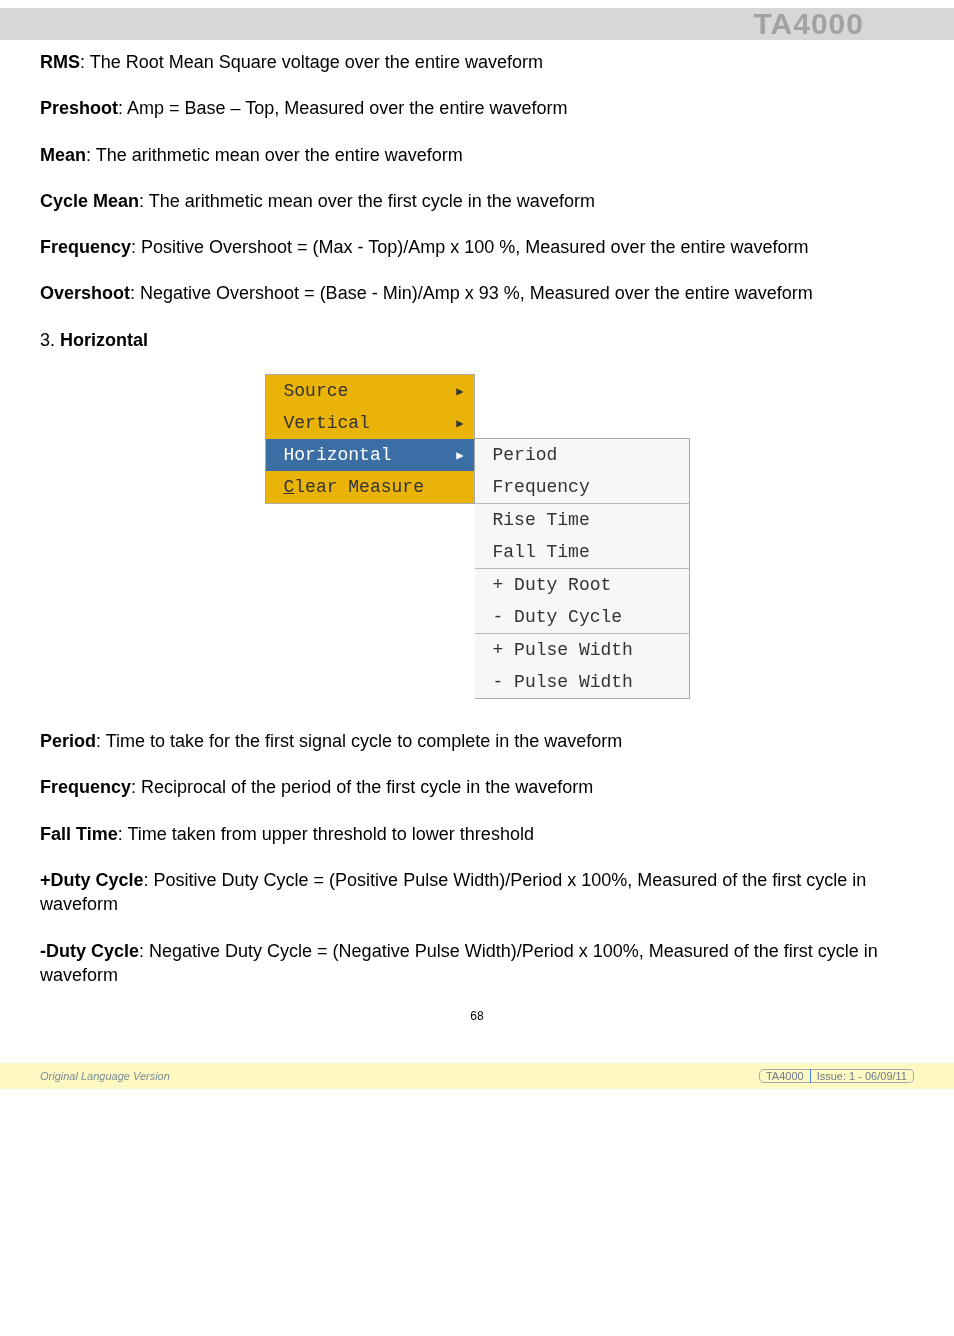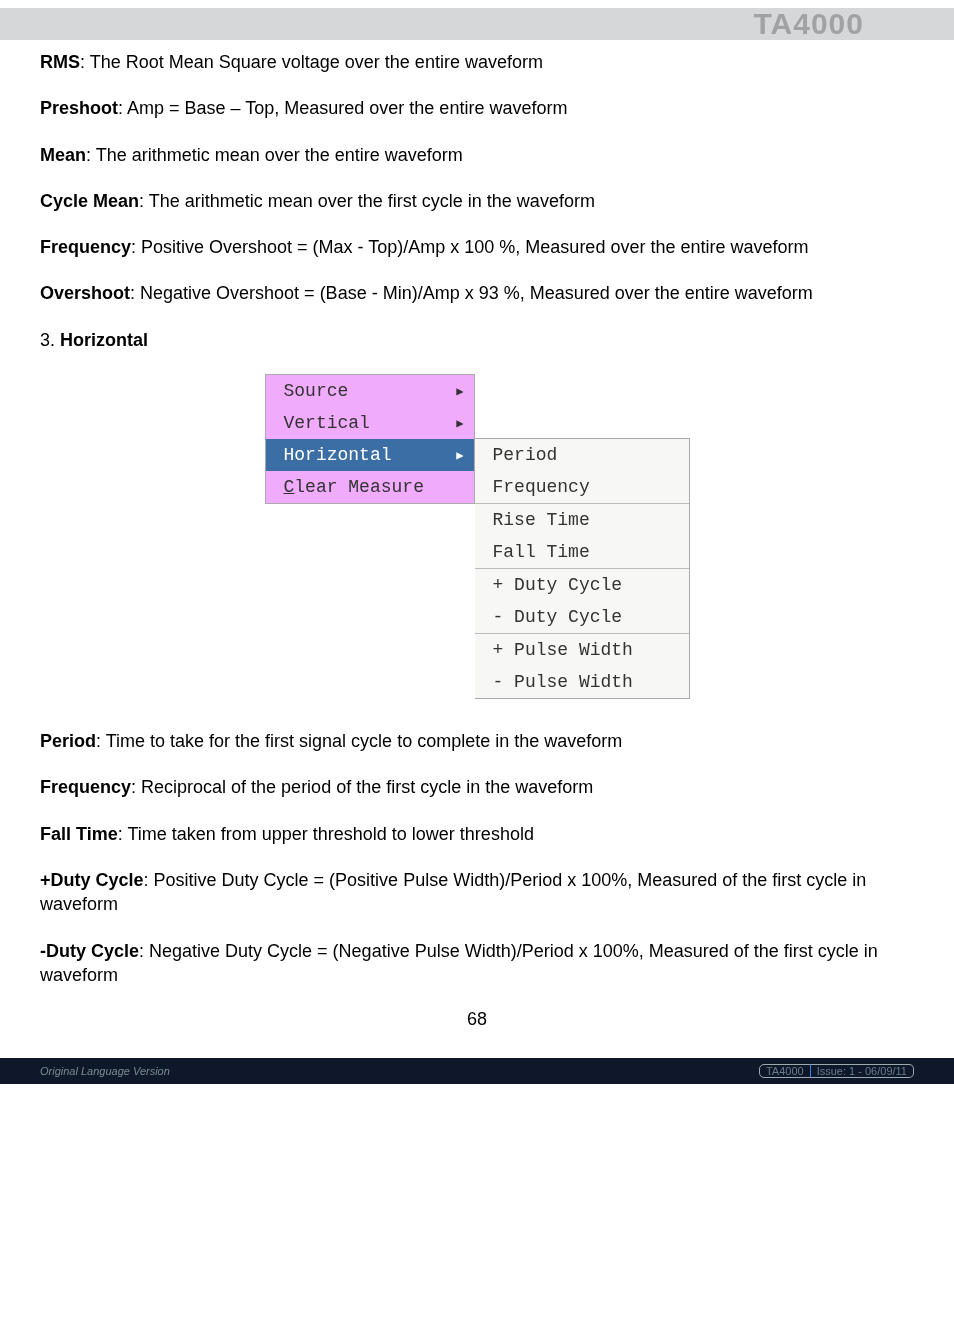--- a/index.html
+++ b/index.html
@@ -41,21 +41,21 @@
     justify-content: center;
     margin: 10px 0 30px 0;
   }
   .menu-wrap {
     display: flex;
     align-items: flex-start;
   }
   .menu-left {
     border: 1px solid #aaa;
     width: 210px;
-    background: #f0abfc;
+    background: #eab308;
   }
   .menu-item {
     display: flex;
     align-items: center;
     justify-content: space-between;
     padding: 6px 10px 6px 18px;
     font-family: "Courier New", monospace;
     font-size: 18px;
     color: #333;
   }
@@ -81,31 +81,31 @@
   }
   .menu-right .group:first-child { border-top: none; }
   .menu-right .sub-item {
     padding: 6px 10px 6px 18px;
     font-family: "Courier New", monospace;
     font-size: 18px;
     color: #333;
   }
   .page-num {
     text-align: center;
-    font-size: 18px;
+    font-size: 12px;
     margin-top: 18px;
   }
   .footer-bar {
-    background: #0f172a;
+    background: #fef9c3;
     height: 26px;
     display: flex;
     align-items: center;
     justify-content: space-between;
     padding: 0 40px;
-    margin-top: 8px;
+    margin-top: 20px;
   }
   .footer-left {
     font-size: 11px;
     font-style: italic;
     color: #7c8b94;
   }
   .footer-right {
     display: flex;
     gap: 0;
     font-size: 11px;
@@ -186,21 +186,21 @@
       <div class="menu-right">
         <div class="group">
           <div class="sub-item"><span>Period</span></div>
           <div class="sub-item"><span>Frequency</span></div>
         </div>
         <div class="group">
           <div class="sub-item"><span>Rise Time</span></div>
           <div class="sub-item"><span>Fall Time</span></div>
         </div>
         <div class="group">
-          <div class="sub-item"><span>+ Duty Cycle</span></div>
+          <div class="sub-item"><span>+ Duty Root</span></div>
           <div class="sub-item"><span>- Duty Cycle</span></div>
         </div>
         <div class="group">
           <div class="sub-item"><span>+ Pulse Width</span></div>
           <div class="sub-item"><span>- Pulse Width</span></div>
         </div>
       </div>
     </div>
   </div>
 

